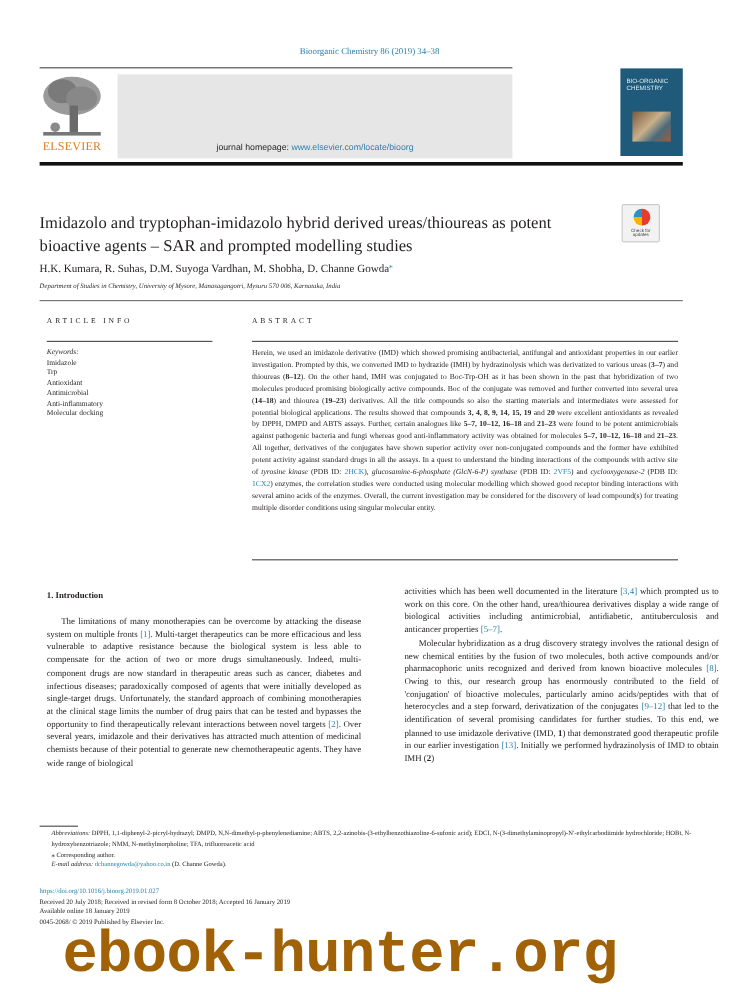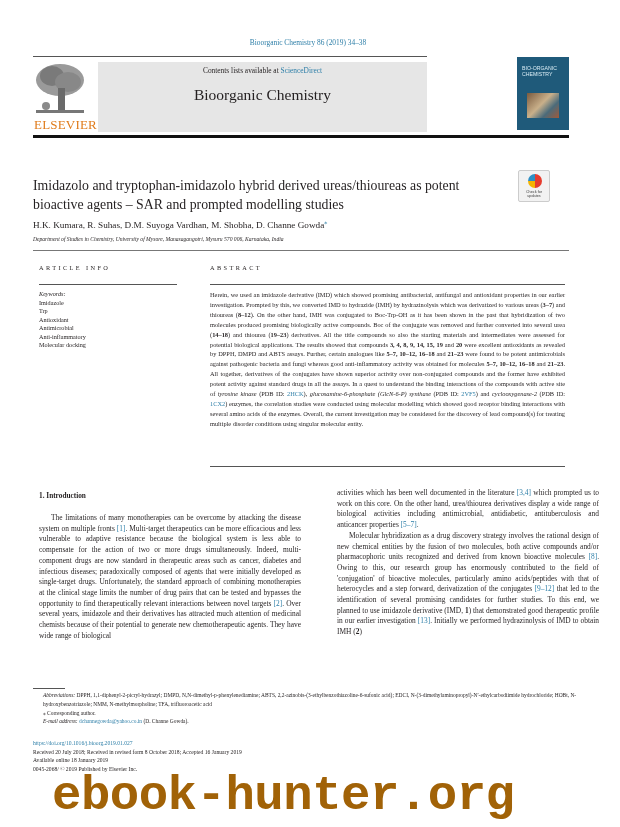--- a/index.html
+++ b/index.html
@@ -5,21 +5,21 @@
   * { box-sizing: border-box; margin: 0; padding: 0; }
   html, body { width: 620px; height: 827px; background: #ffffff; overflow: hidden; }
   body { position: relative; font-family: "Liberation Serif", "DejaVu Serif", serif; color: #231f20; }
   .link { color: #2e7fa8; }
   .abs { position: absolute; }
 
   .journal-ref { top: 38px; left: 0; width: 616px; text-align: center; font-size: 7.4px; color: #2e7fa8; }
   .top-rule { top: 56px; left: 33px; width: 394px; height: 1px; background: #555; }
   .elsevier-logo { top: 62px; left: 34px; width: 52px; height: 72px; }
   .elsevier-tree { position: absolute; top: 0; left: 0; width: 52px; height: 54px; }
-  .elsevier-word { position: absolute; top: 55px; left: 0; width: 52px; text-align: center; font-size: 13px; color: #e07b1a; letter-spacing: 0.2px; font-family: "Liberation Serif", serif; }
+  .elsevier-word { position: absolute; top: 55px; left: 0; width: 52px; text-align: center; font-size: 10px; color: #e07b1a; letter-spacing: 0.2px; font-family: "Liberation Serif", serif; }
   .masthead-box { top: 62px; left: 98px; width: 329px; height: 70px; background: #e6e6e6; }
   .contents-line { position: absolute; top: 4px; left: 0; width: 100%; text-align: center; font-size: 7.4px; }
   .journal-title { position: absolute; top: 24px; left: 0; width: 100%; text-align: center; font-size: 15.5px; }
   .homepage-line { position: absolute; top: 56px; left: 0; width: 100%; text-align: center; font-size: 7.3px; font-family: "Liberation Sans", sans-serif; }
   .cover { top: 57px; left: 517px; width: 52px; height: 73px; background: #1f5a7a; overflow: hidden; }
   .cover-title { position: absolute; top: 8px; left: 5px; font-size: 5.2px; color: #d9ecf5; font-family: "Liberation Sans", sans-serif; line-height: 6px; }
   .cover-art { position: absolute; top: 36px; left: 10px; width: 32px; height: 25px; background: linear-gradient(135deg,#7a5a3e,#c9b08a 45%,#4b6b7a 70%,#a05a3a); }
   .black-rule { top: 135px; left: 33px; width: 536px; height: 3px; background: #111; }
 
   .title { top: 176px; left: 33px; width: 460px; font-size: 13.8px; line-height: 19px; }
@@ -68,24 +68,23 @@
     <ellipse cx="18" cy="14" rx="12" ry="10" fill="#7a7a7a"></ellipse>
     <ellipse cx="34" cy="20" rx="13" ry="10" fill="#888"></ellipse>
     <rect x="24" y="26" width="7" height="22" fill="#6a6a6a"></rect>
     <rect x="2" y="48" width="48" height="3" fill="#777"></rect>
     <circle cx="12" cy="44" r="4" fill="#8a8a8a"></circle>
   </svg>
   <div class="elsevier-word">ELSEVIER</div>
 </div>
 
 <div class="abs masthead-box">
-  <div class="contents-line">
-    <span>Contents lists available at </span><span class="link">ScienceDirect</span>
+  <div class="homepage-line">
+    <span>journal homepage: </span><span class="link">www.elsevier.com/locate/bioorg</span>
   </div>
-  <div class="journal-title">Bioorganic Chemistry</div>
 </div>
 
 <div class="abs cover">
   <div class="cover-title">BIO-ORGANIC CHEMISTRY</div>
   <div class="cover-art"></div>
 </div>
 
 <div class="abs black-rule"></div>
 
 <div class="abs title">Imidazolo and tryptophan-imidazolo hybrid derived ureas/thioureas as potent bioactive agents – SAR and prompted modelling studies</div>

